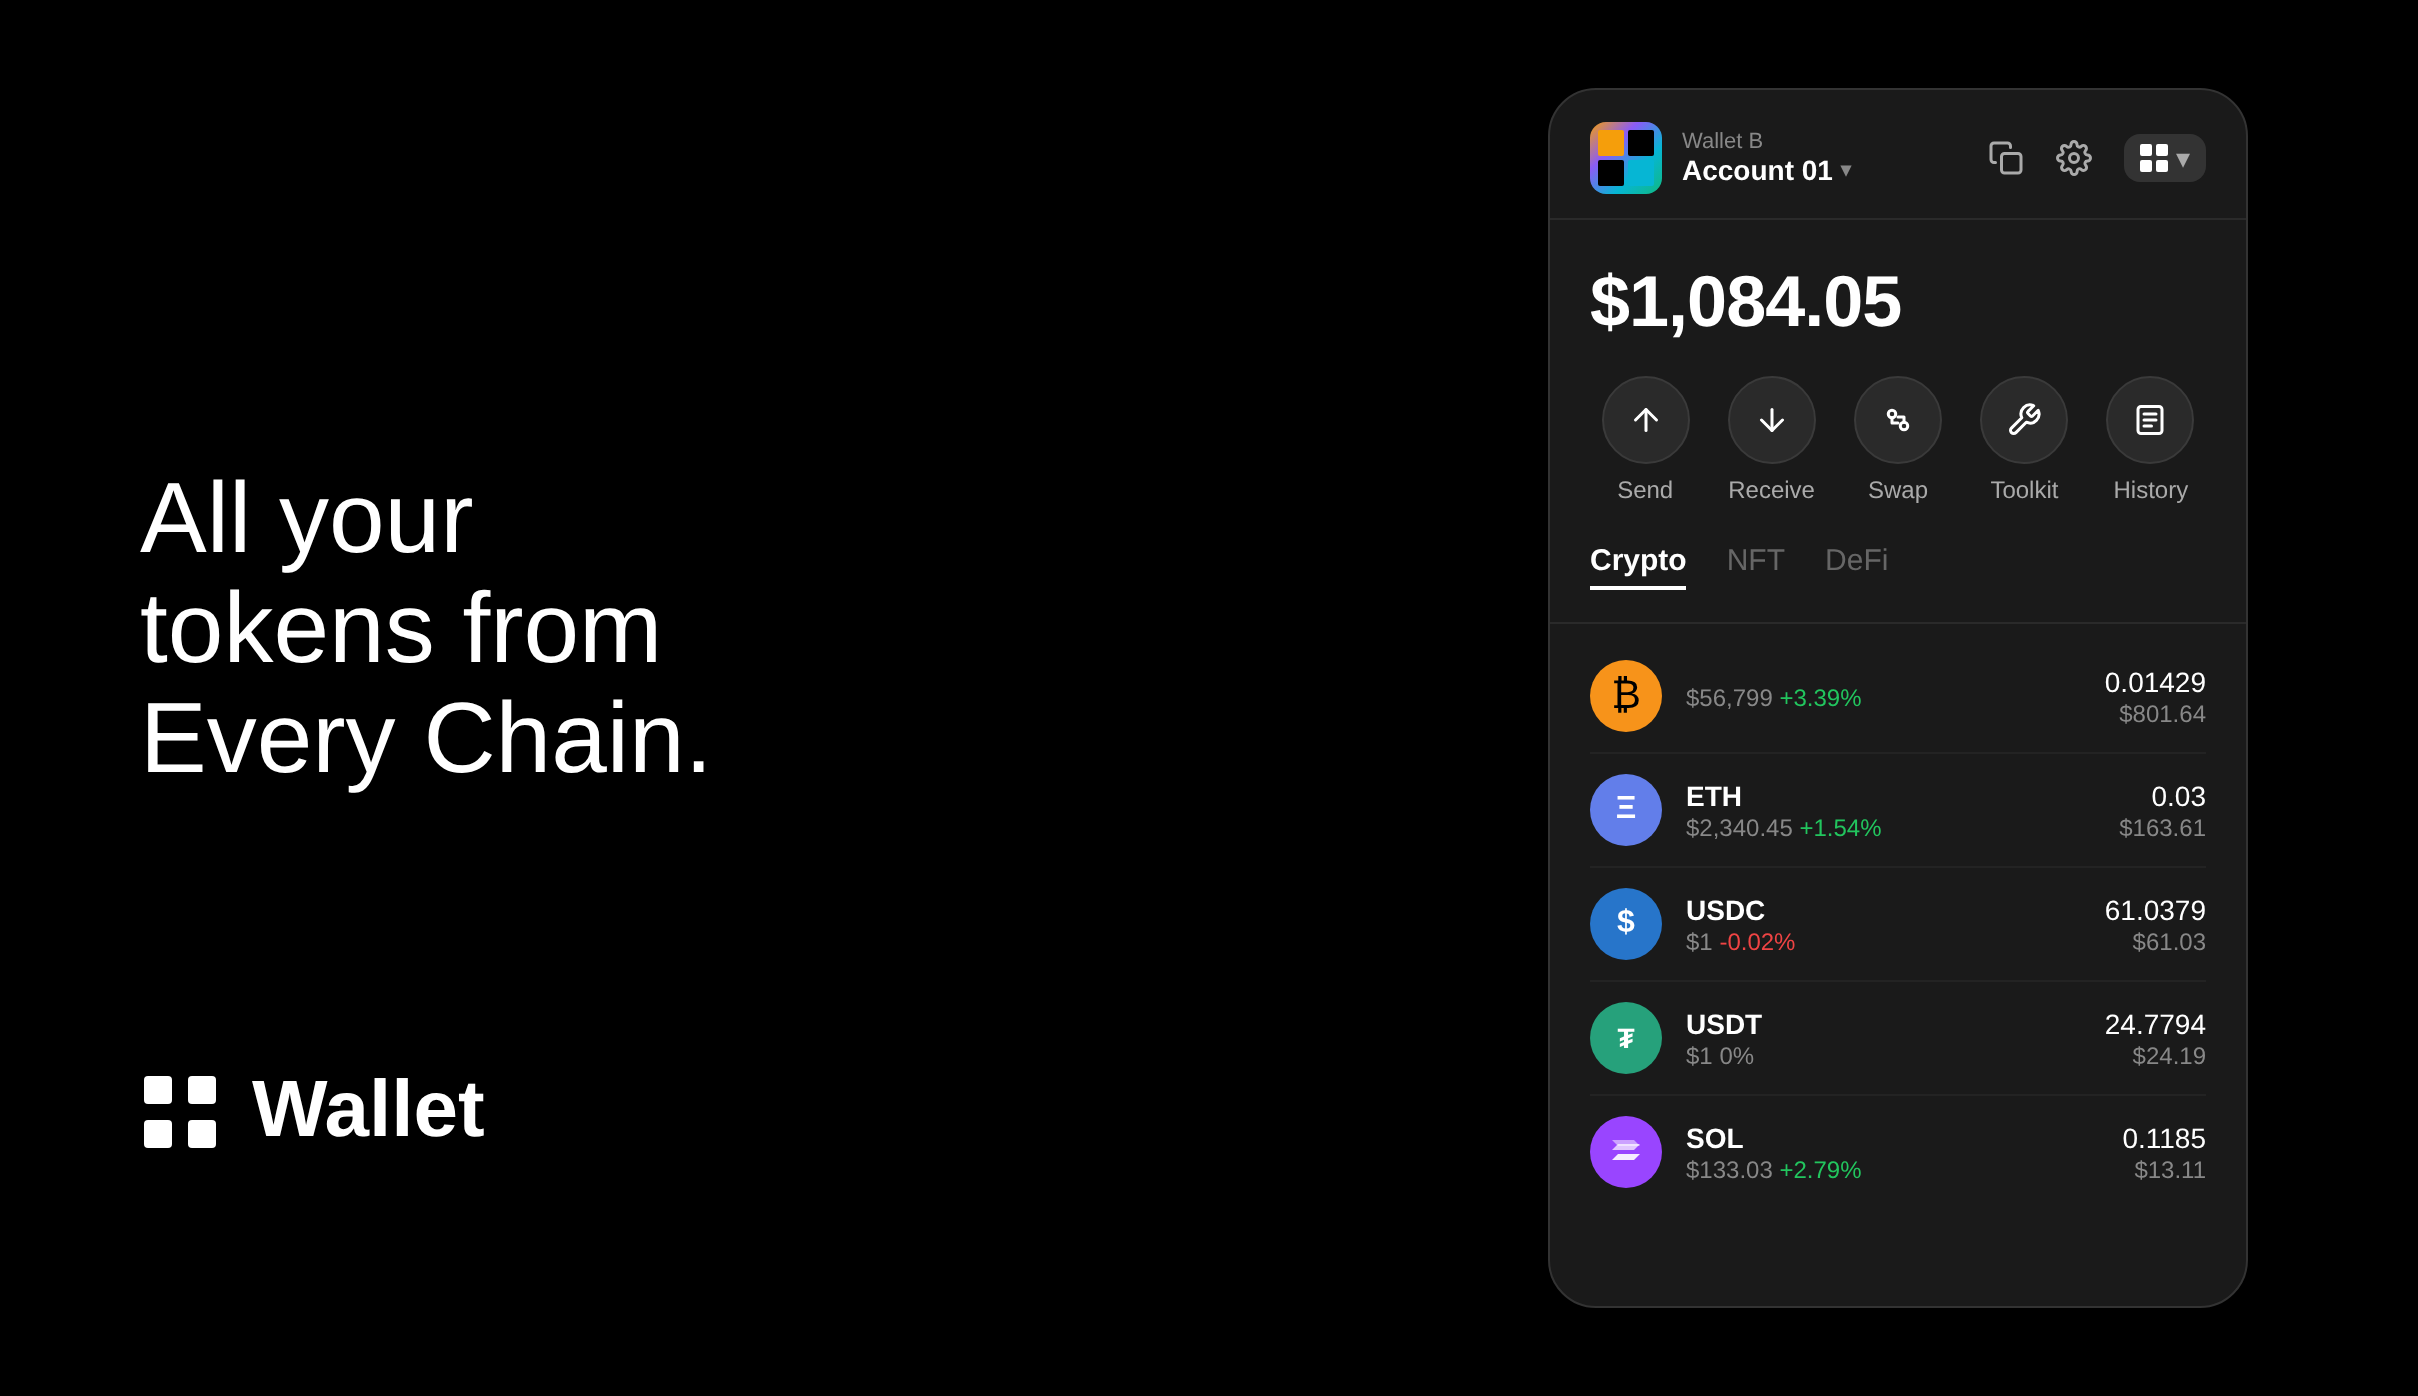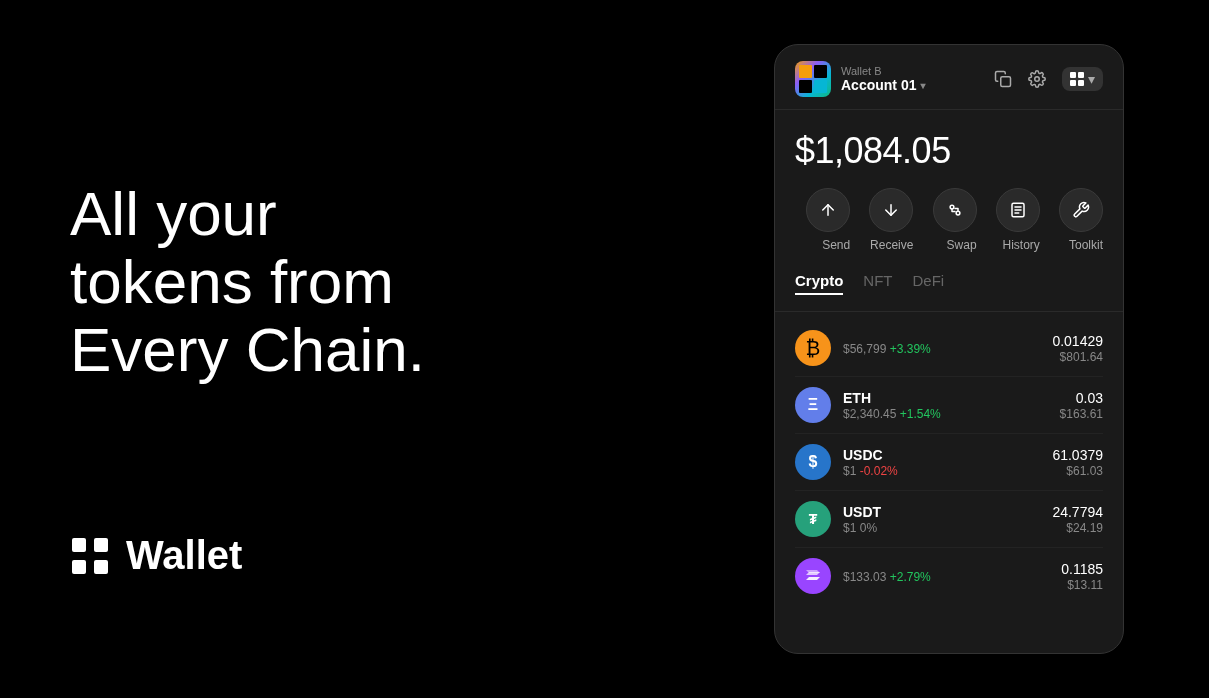--- a/index.html
+++ b/index.html
@@ -19,24 +19,24 @@
       flex: 1;
       padding: 60px 60px 60px 70px;
       display: flex;
       flex-direction: column;
       justify-content: space-between;
       height: 100%;
     }
 
     .headline {
       color: #fff;
-      font-size: 62px;
+      font-size: 50px;
       font-weight: 400;
       line-height: 1.1;
-      margin-top: 40px;
+      margin-top: 92px;
     }
 
     .headline strong {
       font-weight: 400;
     }
 
     .logo-section {
       display: flex;
       align-items: center;
       gap: 16px;
@@ -173,36 +173,36 @@
     }
 
     
     .balance-section {
       padding: 20px 20px 16px;
     }
 
     .balance-amount {
       color: #fff;
       font-size: 36px;
-      font-weight: 400;
+      font-weight: 700;
       letter-spacing: -0.5px;
     }
 
     
     .action-buttons {
       padding: 0 20px 16px;
       display: flex;
       gap: 8px;
       justify-content: space-between;
     }
 
     .action-btn {
       display: flex;
       flex-direction: column;
-      align-items: flex-end;
+      align-items: center;
       gap: 6px;
       cursor: pointer;
       flex: 1;
     }
 
     .action-icon-circle {
       width: 44px;
       height: 44px;
       border-radius: 50%;
       background: #2a2a2a;
@@ -436,36 +436,36 @@
             <path d="M8 10.5 L8 14 L12 14"></path>
             <path d="M16 13.5 L16 10 L12 10"></path>
           </svg>
         </div>
         <span class="action-label">Swap</span>
       </div>
 
       <div class="action-btn">
         <div class="action-icon-circle">
           <svg class="icon-svg" viewBox="0 0 24 24">
+            <path d="M14.7 6.3a1 1 0 0 0 0 1.4l1.6 1.6a1 1 0 0 0 1.4 0l3.77-3.77a6 6 0 0 1-7.94 7.94l-6.91 6.91a2.12 2.12 0 0 1-3-3l6.91-6.91a6 6 0 0 1 7.94-7.94l-3.76 3.76z"></path>
+          </svg>
+        </div>
+        <span class="action-label">Toolkit</span>
+      </div>
+
+      <div class="action-btn">
+        <div class="action-icon-circle">
+          <svg class="icon-svg" viewBox="0 0 24 24">
             <rect x="4" y="3" width="16" height="18" rx="2"></rect>
             <line x1="8" y1="8" x2="16" y2="8"></line>
             <line x1="8" y1="12" x2="16" y2="12"></line>
             <line x1="8" y1="16" x2="13" y2="16"></line>
           </svg>
         </div>
         <span class="action-label">History</span>
-      </div>
-
-      <div class="action-btn">
-        <div class="action-icon-circle">
-          <svg class="icon-svg" viewBox="0 0 24 24">
-            <path d="M14.7 6.3a1 1 0 0 0 0 1.4l1.6 1.6a1 1 0 0 0 1.4 0l3.77-3.77a6 6 0 0 1-7.94 7.94l-6.91 6.91a2.12 2.12 0 0 1-3-3l6.91-6.91a6 6 0 0 1 7.94-7.94l-3.76 3.76z"></path>
-          </svg>
-        </div>
-        <span class="action-label">Toolkit</span>
       </div>
     </div>
 
     <div class="tabs-row">
       <span class="tab-item active">Crypto</span>
       <span class="tab-item">NFT</span>
       <span class="tab-item">DeFi</span>
     </div>
 
     <div class="token-list">
@@ -535,20 +535,21 @@
 
       <div class="token-row">
         <div class="token-icon sol-icon">
           <svg width="20" height="20" viewBox="0 0 40 40">
             <path d="M6 28 L28 28 L34 22 L12 22 Z" fill="white" opacity="0.9"></path>
             <path d="M6 18 L28 18 L34 12 L12 12 Z" fill="white" opacity="0.7"></path>
             <path d="M6 8 L28 8 L34 14 L12 14 Z" fill="white" opacity="0.5"></path>
           </svg>
         </div>
         <div class="token-info">
+          <div class="token-symbol">SOL</div>
           <div class="token-price">
             <span>$133.03</span>
             <span class="positive">+2.79%</span>
           </div>
         </div>
         <div class="token-amounts">
           <div class="token-balance">0.1185</div>
           <div class="token-value">$13.11</div>
         </div>
       </div>

